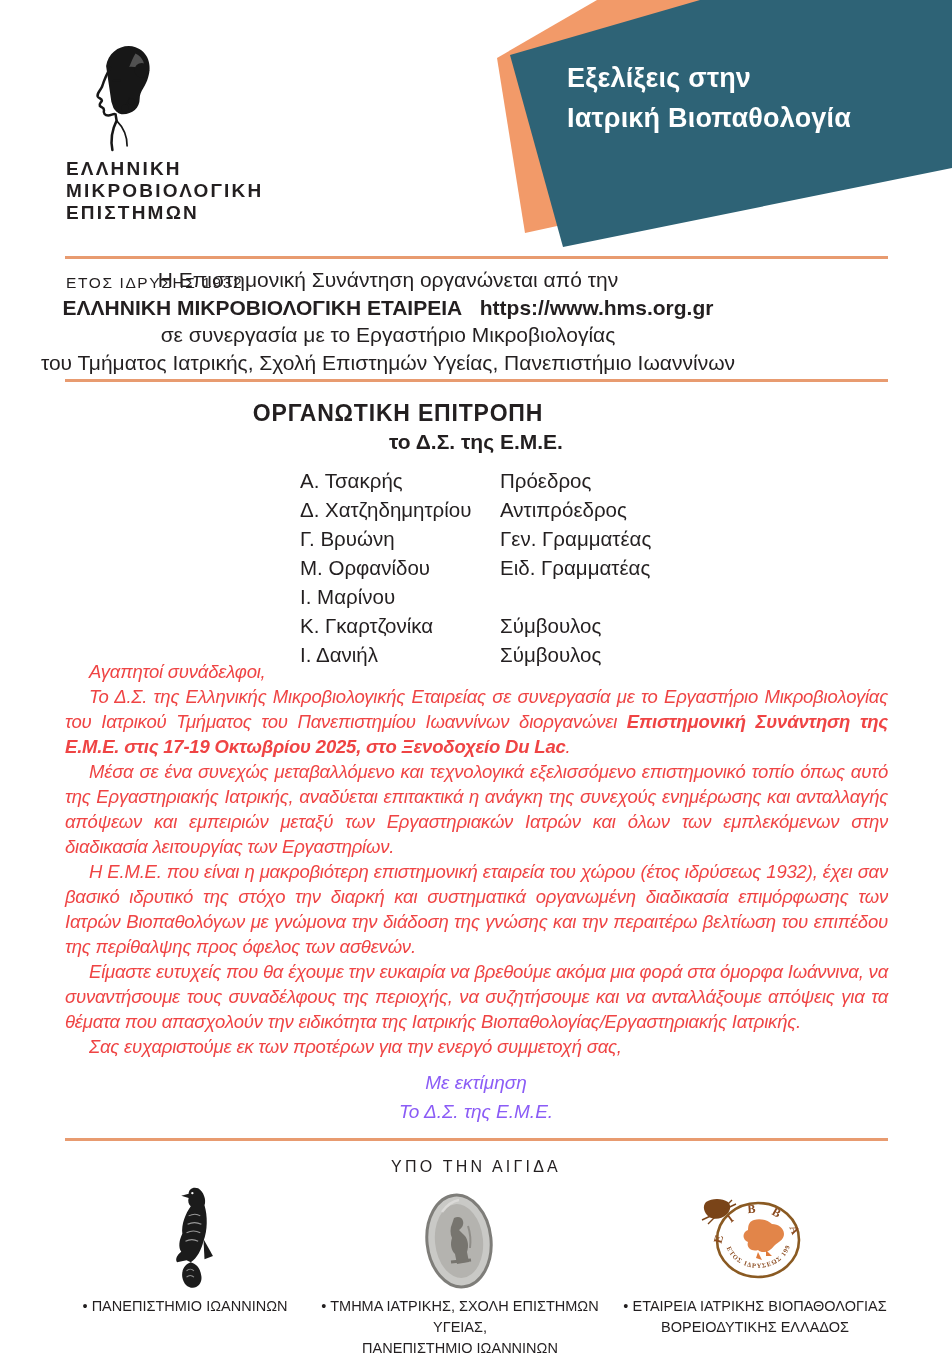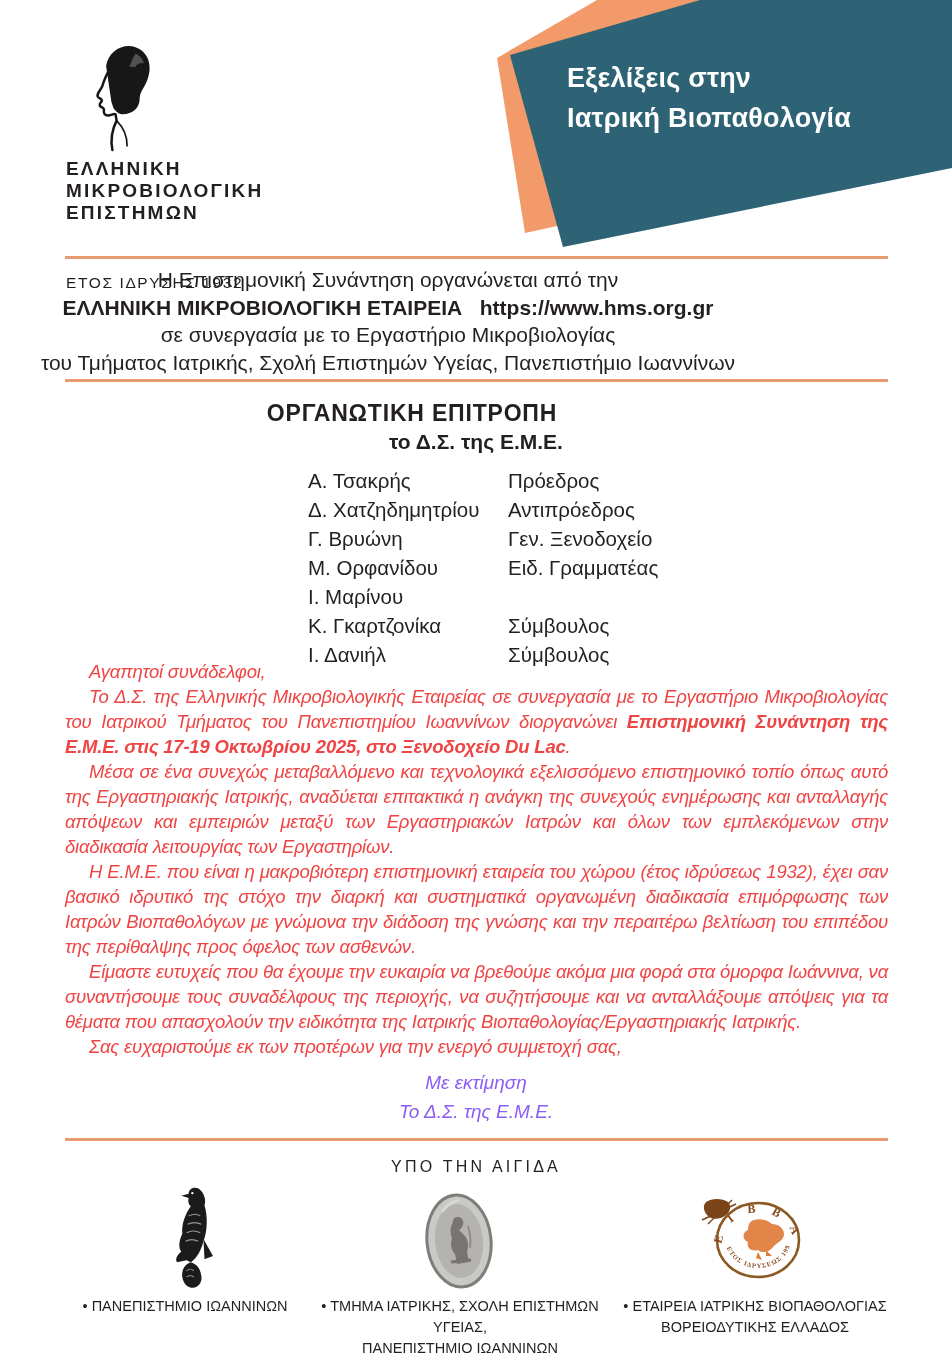--- a/index.html
+++ b/index.html
@@ -24,26 +24,26 @@
   
   .rule{position:absolute;left:65px;width:823px;height:3px;background:#e89b70;}
   .rule-1{top:256px;} .rule-2{top:379px;} .rule-3{top:1138px;}
   
   .intro{position:absolute;left:0;top:266px;width:776px;text-align:center;
     font-size:21px;line-height:27.5px;}
   .intro .org-line{font-weight:bold;}
   .intro .org-url{font-weight:bold;}
   
   .committee-title{position:absolute;left:0;top:400px;width:796px;text-align:center;
-    font-weight:bold;font-size:23px;letter-spacing:0.8px;padding-left:14px;}
+    font-weight:bold;font-size:23px;letter-spacing:0.8px;}
   .committee-subtitle{position:absolute;left:0;top:430px;width:952px;text-align:center;
     font-weight:bold;font-size:21px;}
   .committee-list{position:absolute;left:300px;top:466px;width:380px;
     font-size:20.5px;line-height:29px;}
-  .member-row{display:flex;margin-left:8px;}
+  .member-row{display:flex;}
   .member-name{width:200px;}
   .member-role{flex:1;}
   
   .letter{position:absolute;left:65px;top:659px;width:823px;
     font-style:italic;font-size:18.5px;line-height:25px;letter-spacing:-0.2px;
     text-align:justify;color:#ef4444;}
   .letter p{margin:0;text-indent:24px;}
   .letter .b{font-weight:bold;}
   .closing{position:absolute;left:0;top:1068px;width:952px;text-align:center;
     font-style:italic;font-size:19px;line-height:29px;color:#8b5cf6;}
@@ -112,21 +112,21 @@
       <div class="member-row">
       <span class="member-name">Α. Τσακρής</span>
       <span class="member-role">Πρόεδρος</span>
     </div>
       <div class="member-row">
       <span class="member-name">Δ. Χατζηδημητρίου</span>
       <span class="member-role">Αντιπρόεδρος</span>
     </div>
       <div class="member-row">
       <span class="member-name">Γ. Βρυώνη</span>
-      <span class="member-role">Γεν. Ξενοδοχείο</span>
+      <span class="member-role">Γεν. Γραμματέας</span>
     </div>
       <div class="member-row">
       <span class="member-name">Μ. Ορφανίδου</span>
       <span class="member-role">Ειδ. Γραμματέας</span>
     </div>
       <div class="member-row">
       <span class="member-name">Ι. Μαρίνου</span>
     </div>
       <div class="member-row">
       <span class="member-name">Κ. Γκαρτζονίκα</span>

